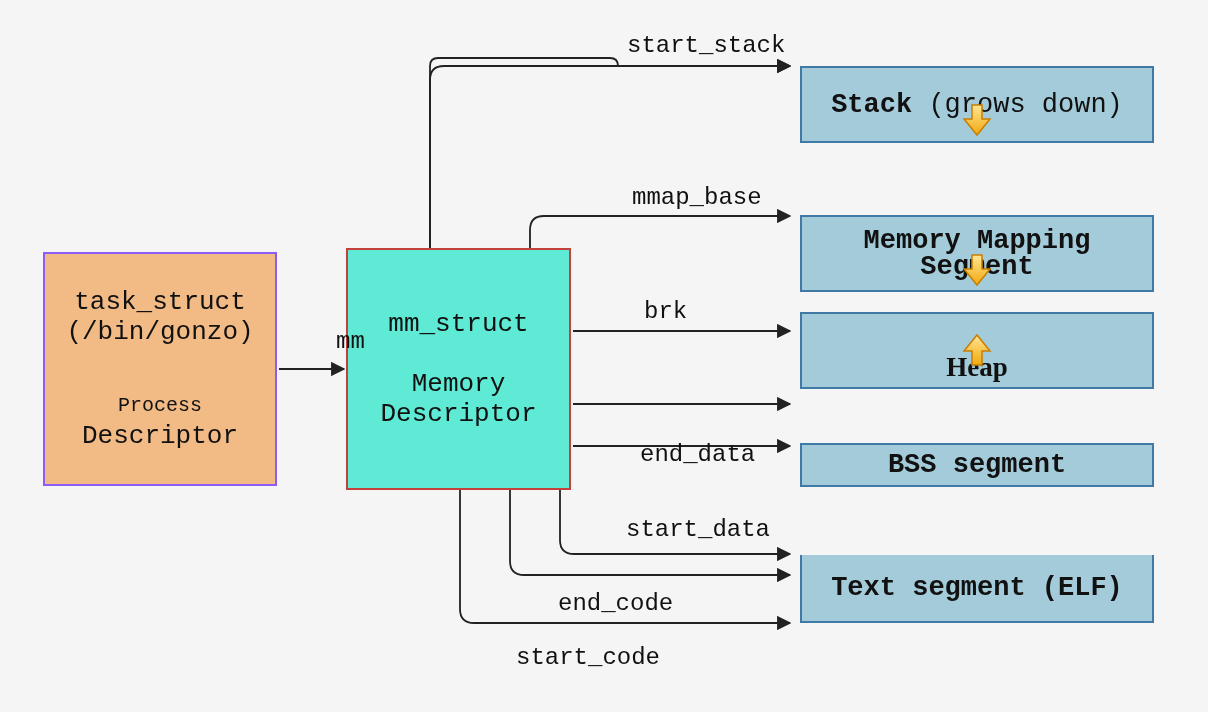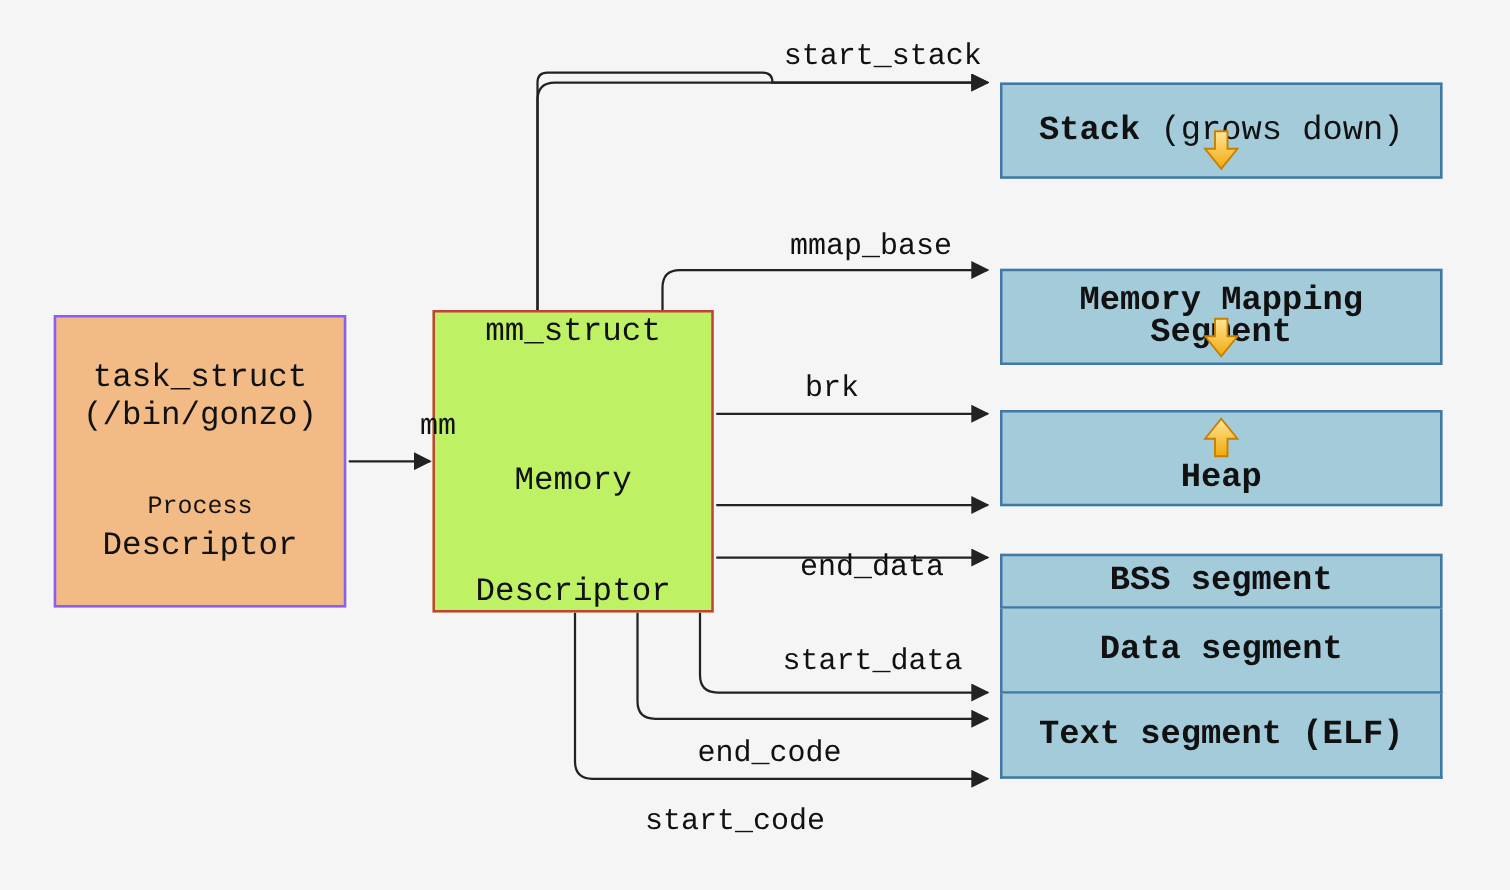--- a/index.html
+++ b/index.html
@@ -38,23 +38,22 @@
   .task-top2 { font-size: 26px; line-height: 30px; margin-bottom: 44px;}
   .task-bot1 { font-size: 20px; line-height: 30px; }
   .task-bot2 { font-size: 26px; line-height: 30px; }
 
   
   .mm-box {
     left: 346px;
     top: 248px;
     width: 225px;
     height: 242px;
-    background: #bef264;
+    background: #5eead4;
     border: 2px solid #c4413b;
-    justify-content: space-between;
   }
   .mm-top { font-size: 26px; line-height: 30px; margin-bottom: 30px;}
   .mm-bot1{ font-size: 26px; line-height: 30px; }
   .mm-bot2{ font-size: 26px; line-height: 30px; }
 
   
   .seg {
     left: 800px;
     width: 354px;
     background: #a4cbd9;
@@ -65,21 +64,21 @@
   .seg-title {
     font-weight: 600;
   }
   .seg .row {
     width: 100%;
     text-align: center;
     line-height: 26px;
   }
   .stack-box     { top: 66px;  height: 77px; }
   .mmap-box      { top: 215px; height: 77px; }
-  .heap-box      { top: 328px; height: 77px; }
+  .heap-box      { top: 312px; height: 77px; font-family: Liberation Serif, serif; }
   .bss-box       { top: 443px; height: 44px; }
   .data-box      { top: 487px; height: 68px; border-top: none; }
   .text-box      { top: 555px; height: 68px; border-top: none; }
 
   .label {
     position: absolute;
     font-size: 24px;
     font-family: "Courier New", Courier, monospace;
     color: #111;
     white-space: nowrap;
@@ -204,23 +203,20 @@
             <stop offset="1" stop-color="#f2a90e"></stop>
           </linearGradient>
         </defs>
         <path d="M15 2 L28 18 H20 V32 H10 V18 H2 Z" fill="url(#g3)" stroke="#c77f00" stroke-width="1.5"></path>
       </svg>
   </div>
 
   <div class="box seg bss-box">
     <div class="row seg-title">BSS segment</div>
   </div>
-  <div class="box seg data-box">
-    <div class="row seg-title">Data segment</div>
-  </div>
   <div class="box seg text-box">
     <div class="row seg-title">Text segment (ELF)</div>
   </div>
 
   <div class="label" style="left:296px; top:328px;margin-left:40px;">mm</div>
   <div class="label" style="left:615px; top:32px;margin-left:12px;">start_stack</div>
   <div class="label" style="left:632px; top:184px;">mmap_base</div>
   <div class="label" style="left:644px; top:298px;">brk</div>
   <div class="label" style="left:640px; top:441px;">end_data</div>
   <div class="label" style="left:626px; top:516px;">start_data</div>

